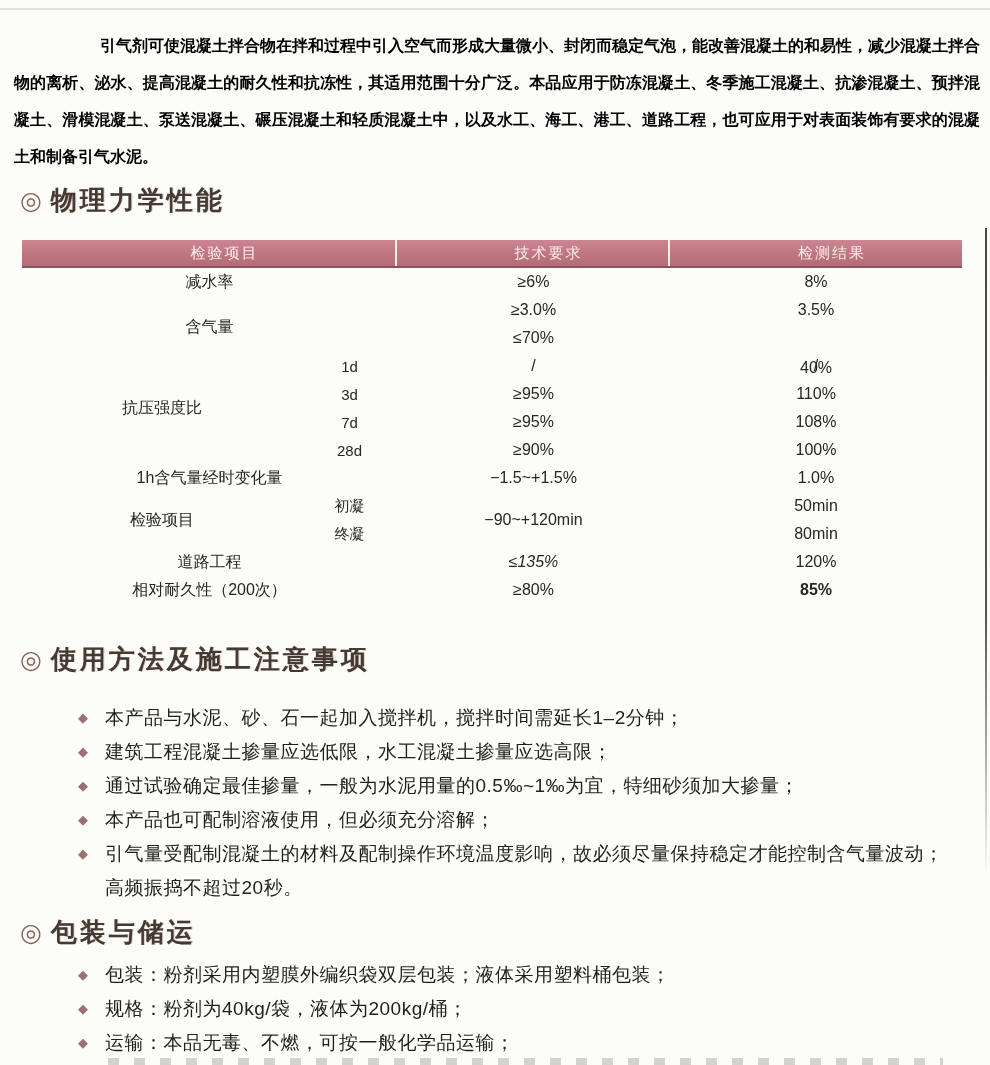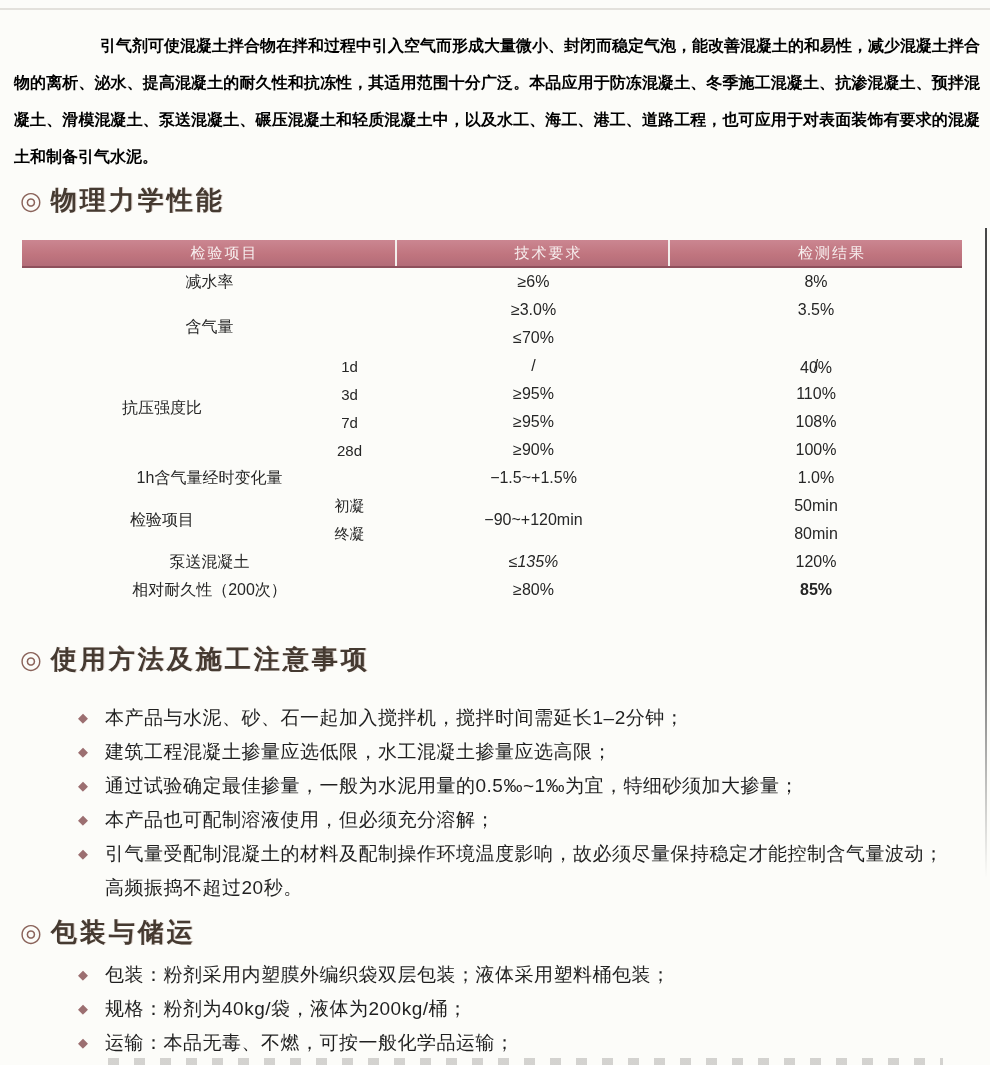--- a/index.html
+++ b/index.html
@@ -166,21 +166,21 @@
         <div class="cell res-value" style="grid-area: 7 / 4;">100%</div>
         <div class="cell item-label" style="grid-area: 8 / 1 / span 1 / 3;">1h含气量经时变化量</div>
         <div class="cell req-value" style="grid-area: 8 / 3 / span 1;">−1.5~+1.5%</div>
         <div class="cell res-value" style="grid-area: 8 / 4;">1.0%</div>
         <div class="cell item-label" style="grid-area: 9 / 1 / span 2;">检验项目</div>
         <div class="cell sub-label" style="grid-area: 9 / 2;">初凝</div>
         <div class="cell req-value" style="grid-area: 9 / 3 / span 2;">−90~+120min</div>
         <div class="cell res-value" style="grid-area: 9 / 4;">50min</div>
         <div class="cell sub-label" style="grid-area: 10 / 2;">终凝</div>
         <div class="cell res-value" style="grid-area: 10 / 4;">80min</div>
-        <div class="cell item-label" style="grid-area: 11 / 1 / span 1 / 3;">泵送混凝土</div>
+        <div class="cell item-label" style="grid-area: 11 / 1 / span 1 / 3;">道路工程</div>
         <div class="cell req-value" style="grid-area: 11 / 3 / span 1; font-style: italic;">≤135%</div>
         <div class="cell res-value" style="grid-area: 11 / 4;">120%</div>
         <div class="cell item-label" style="grid-area: 12 / 1 / span 1 / 3;">相对耐久性（200次）</div>
         <div class="cell req-value" style="grid-area: 12 / 3 / span 1;">≥80%</div>
         <div class="cell res-value" style="grid-area: 12 / 4; font-weight: bold;">85%</div>
       </div>
   </div>
 
   <div class="section-heading heading-usage">
     <span class="marker">◎</span>

